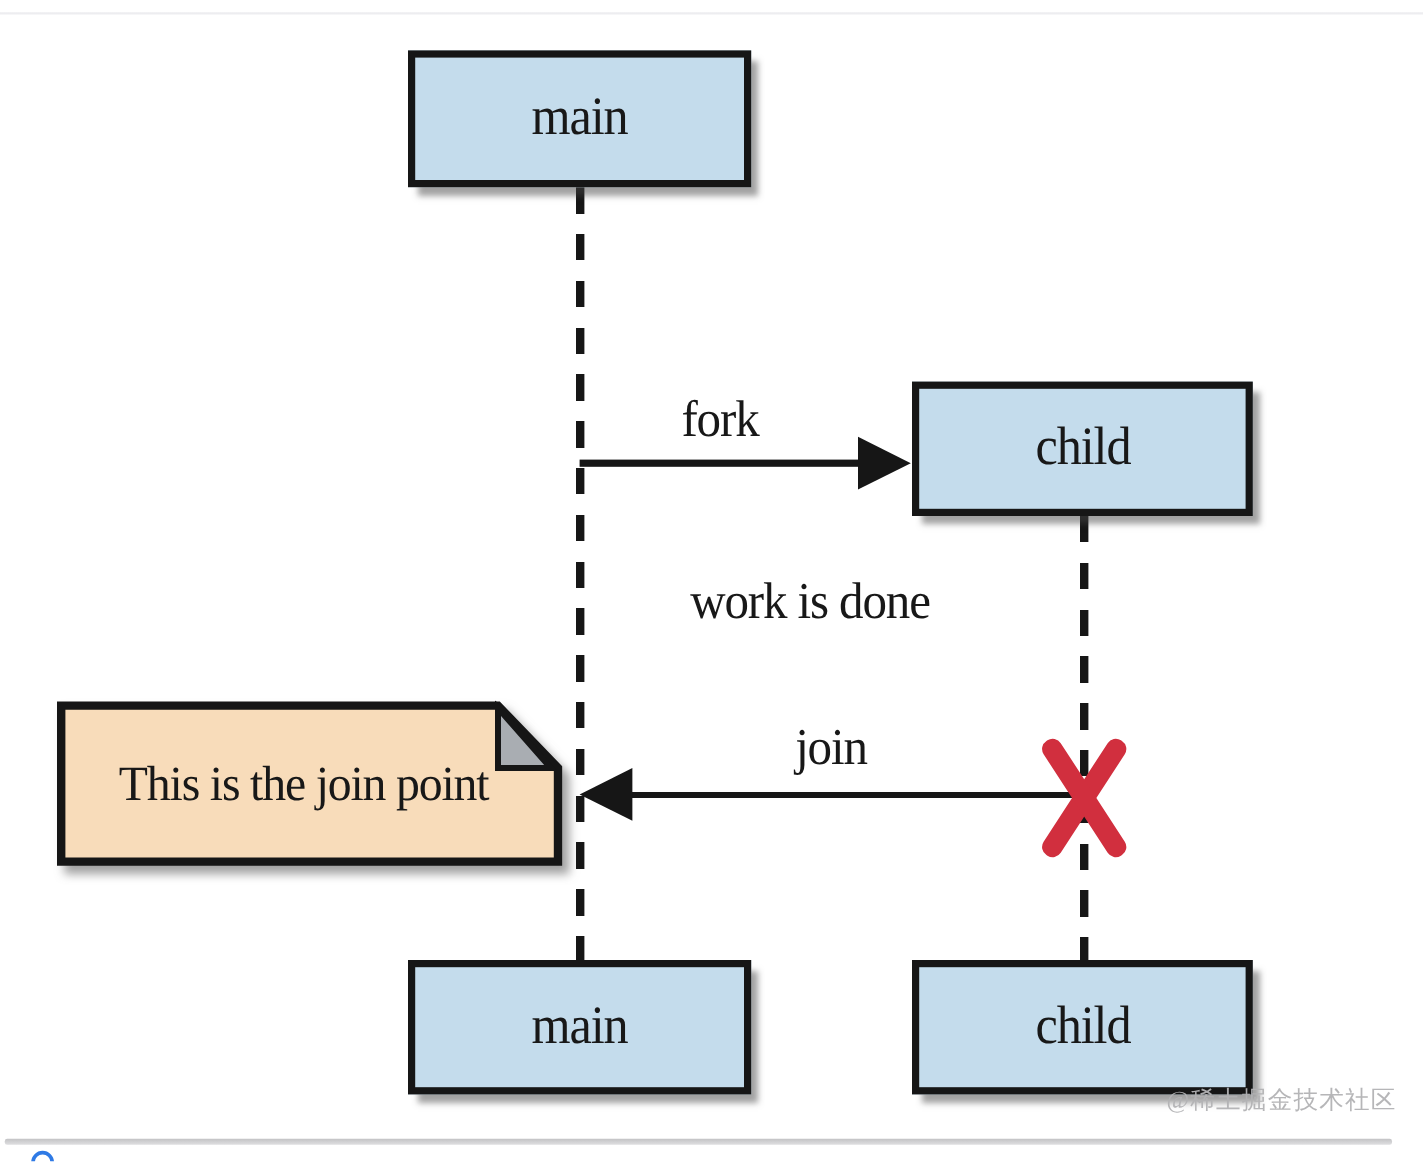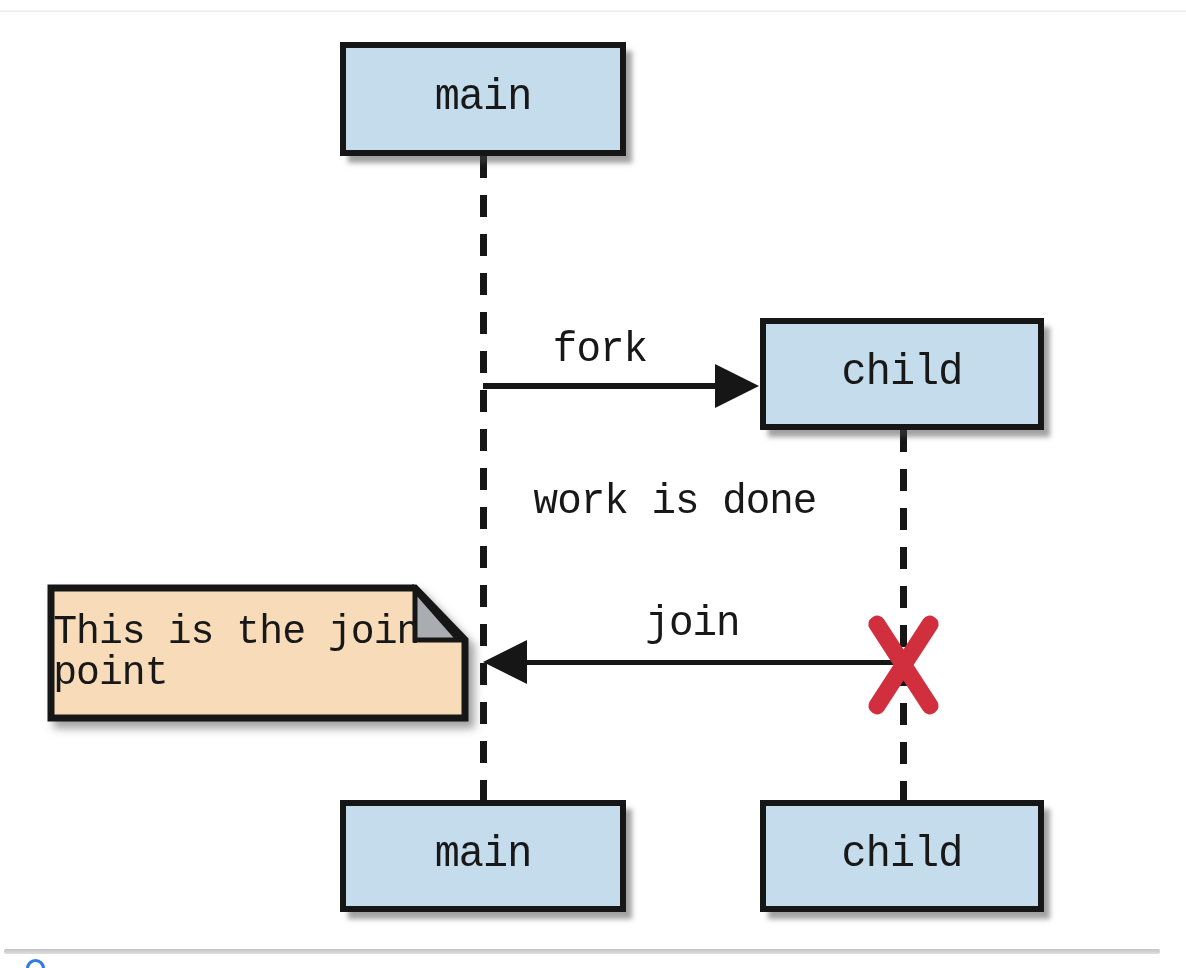--- a/index.html
+++ b/index.html
@@ -1,21 +1,21 @@
 <!DOCTYPE html>
 <html style="--actor-fill: #c4dcec; --note-fill: #f8dcba; --fold-fill: #a9adb2; --line: #161616; --destroy-x: #d12f3e;"><head>
 <meta charset="utf-8">
 <style>
   html,body{margin:0;padding:0;background:#fff;}
   #stage{
     position:relative;
     width:1186px;height:968px;
     background:#fff;
     overflow:hidden;
-    font-family:Liberation Mono, monospace;
+    font-family:Liberation Serif, serif;
     color:#1b1b1b;
   }
   
   .top-hairline{
     position:absolute;top:10px;left:0;width:100%;height:2px;
     background:linear-gradient(to bottom,#f4f4f6,#e9e9ec);
   }
   .bottom-band{
     position:absolute;top:949px;left:4px;width:1156px;height:5px;
     background:linear-gradient(to bottom,#c3c3c5,#dfdfe1);
@@ -145,14 +145,15 @@
   </div>
 
   <svg id="note-shape" viewBox="0 0 422 138" aria-hidden="true">
     <path d="M4,4 H368 L418,56 V134 H4 Z" stroke="#161616" stroke-width="7" stroke-linejoin="miter" fill="#f8dcba"></path>
     <path d="M368,6 V56 H412 Z" stroke="#161616" stroke-width="5" stroke-linejoin="miter" fill="#a9adb2"></path>
   </svg>
   <div id="note-text">This is the join point</div>
 
   <div class="bottom-band"></div>
   <div class="blue-arc"></div>
+  <div id="watermark">@稀土掘金技术社区</div>
 
 </div>
 
 </body></html>

